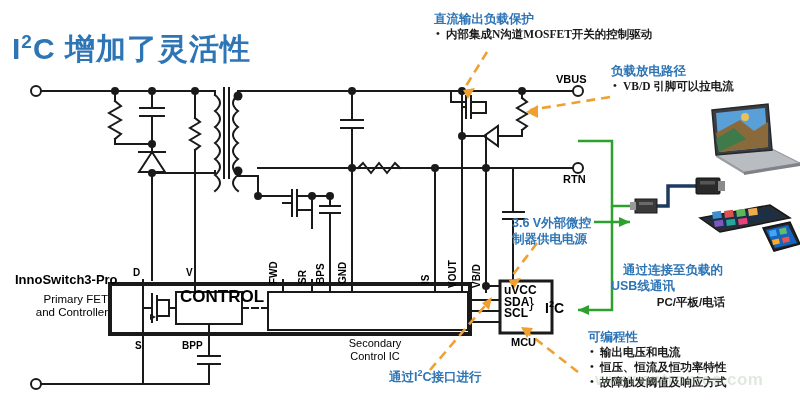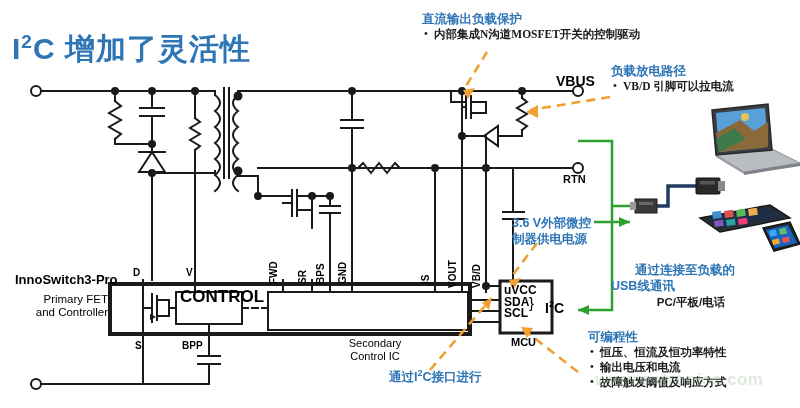--- a/index.html
+++ b/index.html
@@ -410,50 +410,50 @@
       <path d="M578 372 L524 330"></path>
     </g>
 
     <polygon points="463,90 475,88 468,99" fill="#F0A030"></polygon>
     <polygon points="526,112 538,105 538,118" fill="#F0A030"></polygon>
     <polygon points="509,280 521,278 513,290" fill="#F0A030"></polygon>
     <polygon points="492,297 482,303 489,310" fill="#F0A030"></polygon>
     <polygon points="521,327 527,338 533,328" fill="#F0A030"></polygon>
   </svg>
 
-  <div class="abs" style="left:422px; top:12px;">
+  <div class="abs" style="left:434px; top:12px;">
     <div class="ann-head">直流输出负载保护</div>
     <ul class="ann-bullets">
       <li>内部集成N沟道MOSFET开关的控制驱动</li>
     </ul>
   </div>
 
   <div class="abs" style="left:611px; top:64px;">
     <div class="ann-head">负载放电路径</div>
     <ul class="ann-bullets">
       <li>VB/D 引脚可以拉电流</li>
     </ul>
   </div>
 
   <div class="abs" style="left:512px; top:215px;">
     <div class="blue-txt">3.6 V外部微控</div>
     <div class="blue-txt">制器供电电源</div>
   </div>
 
   <div class="abs" style="left:611px; top:262px; text-align:center; width:124px;">
-    <div class="blue-txt" style="text-align:right;">通过连接至负载的</div>
+    <div class="blue-txt" style="text-align:center;">通过连接至负载的</div>
     <div class="blue-txt" style="text-align:left;">USB线通讯</div>
     <div class="dark-txt" style="text-align:center;margin-left:36px;">PC/平板/电话</div>
   </div>
 
   <div class="abs" style="left:588px; top:330px;">
     <div class="ann-head">可编程性</div>
     <ul class="ann-bullets">
+      <li>输出电压和电流</li>
       <li>恒压、恒流及恒功率特性</li>
-      <li>输出电压和电流</li>
       <li>故障触发阈值及响应方式</li>
     </ul>
   </div>
 
   <div class="abs" style="left:389px; top:365px;">
     <div class="blue-txt"><span>通过I</span><span class="sup" style="font-size:9px; vertical-align:super;">2</span><span>C接口进行</span></div>
   </div>
 
   <div class="abs ic-title" style="left:15px; top:272px;">InnoSwitch3-Pro</div>
   <div class="abs ic-sub" style="left:10px; top:293px; width:98px;">
@@ -474,21 +474,21 @@
   <div class="abs pin-label" style="left:182px; top:341px;">BPP</div>
 
   <div class="abs pin-label pin-vert" style="left:279px; top:274px;">FWD</div>
   <div class="abs pin-label pin-vert" style="left:308px; top:274px;">SR</div>
   <div class="abs pin-label pin-vert" style="left:326px; top:274px;">BPS</div>
   <div class="abs pin-label pin-vert" style="left:348px; top:274px;">GND</div>
   <div class="abs pin-label pin-vert" style="left:431px; top:274px;">IS</div>
   <div class="abs pin-label pin-vert" style="left:458px; top:278px;">VOUT</div>
   <div class="abs pin-label pin-vert" style="left:482px; top:278px;">VB/D</div>
 
-  <div class="abs pin-label" style="left:556px; top:74px; font-size:14px;">VBUS</div>
+  <div class="abs pin-label" style="left:556px; top:74px; font-size:11px;">VBUS</div>
   <div class="abs pin-label" style="left:563px; top:174px; font-size:11px;">RTN</div>
 
   <div class="abs" style="left:504px; top:285px;">
     <div class="mcu-pin">uVCC</div>
     <div class="mcu-pin">SDA</div>
     <div class="mcu-pin">SCL</div>
   </div>
   <div class="abs" style="left:529px; top:296px; font-size:15px; line-height:14px; color:#000;">}</div>
   <div class="abs i2c-lab" style="left:533px; top:299px;"><span>I</span><span class="sup">2</span><span>C</span></div>
   <div class="abs mcu-cap" style="left:511px; top:336px;">MCU</div>

